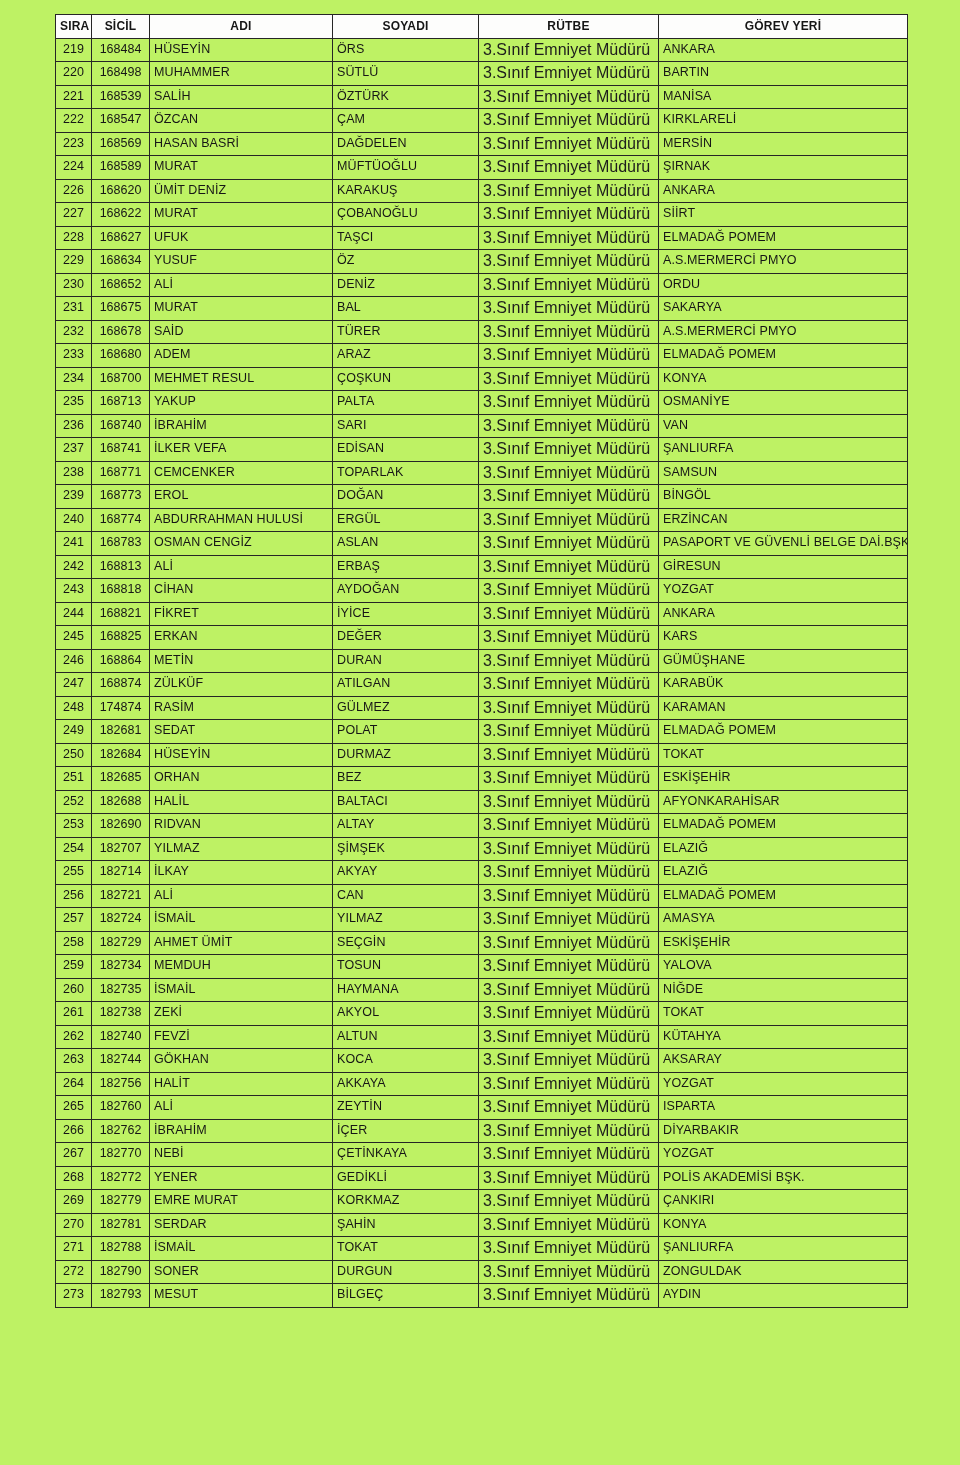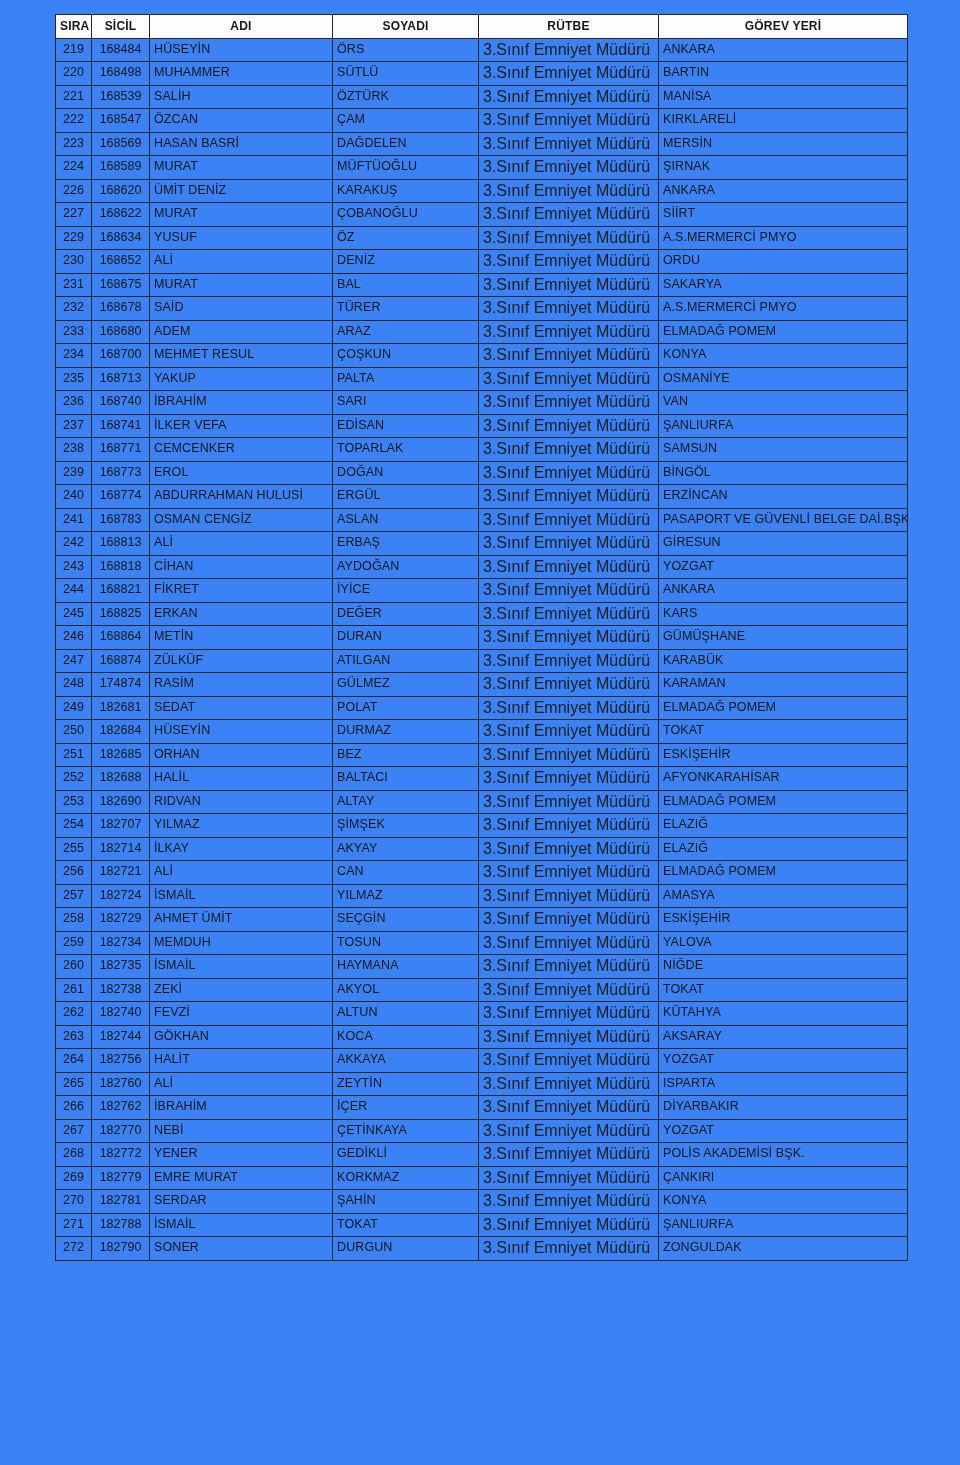--- a/index.html
+++ b/index.html
@@ -9,21 +9,21 @@
   body {
     width: 960px;
     height: 1465px;
     background: #f4f4f2;
     font-family: "Liberation Sans", sans-serif;
   }
   .page {
     position: relative;
     width: 960px;
     height: 1465px;
-    background: #3b82f6;
+    background: #bef264;
     overflow: hidden;
   }
   table.personnel {
     position: absolute;
     top: 14px;
     left: 55px;
     width: 852px;
     border-collapse: collapse;
     table-layout: fixed;
     font-size: 12.5px;
@@ -145,20 +145,28 @@
         </tr>
         <tr>
           <td class="num">227</td>
           <td class="num">168622</td>
           <td class="text">MURAT</td>
           <td class="text">ÇOBANOĞLU</td>
           <td class="rank">3.Sınıf Emniyet Müdürü</td>
           <td class="text">SİİRT</td>
         </tr>
         <tr>
+          <td class="num">228</td>
+          <td class="num">168627</td>
+          <td class="text">UFUK</td>
+          <td class="text">TAŞCI</td>
+          <td class="rank">3.Sınıf Emniyet Müdürü</td>
+          <td class="text">ELMADAĞ POMEM</td>
+        </tr>
+        <tr>
           <td class="num">229</td>
           <td class="num">168634</td>
           <td class="text">YUSUF</td>
           <td class="text">ÖZ</td>
           <td class="rank">3.Sınıf Emniyet Müdürü</td>
           <td class="text">A.S.MERMERCİ PMYO</td>
         </tr>
         <tr>
           <td class="num">230</td>
           <td class="num">168652</td>
@@ -495,16 +503,24 @@
           <td class="rank">3.Sınıf Emniyet Müdürü</td>
           <td class="text">ŞANLIURFA</td>
         </tr>
         <tr>
           <td class="num">272</td>
           <td class="num">182790</td>
           <td class="text">SONER</td>
           <td class="text">DURGUN</td>
           <td class="rank">3.Sınıf Emniyet Müdürü</td>
           <td class="text">ZONGULDAK</td>
+        </tr>
+        <tr>
+          <td class="num">273</td>
+          <td class="num">182793</td>
+          <td class="text">MESUT</td>
+          <td class="text">BİLGEÇ</td>
+          <td class="rank">3.Sınıf Emniyet Müdürü</td>
+          <td class="text">AYDIN</td>
         </tr>
       </tbody>
   </table>
 </div>
 
 </body></html>

